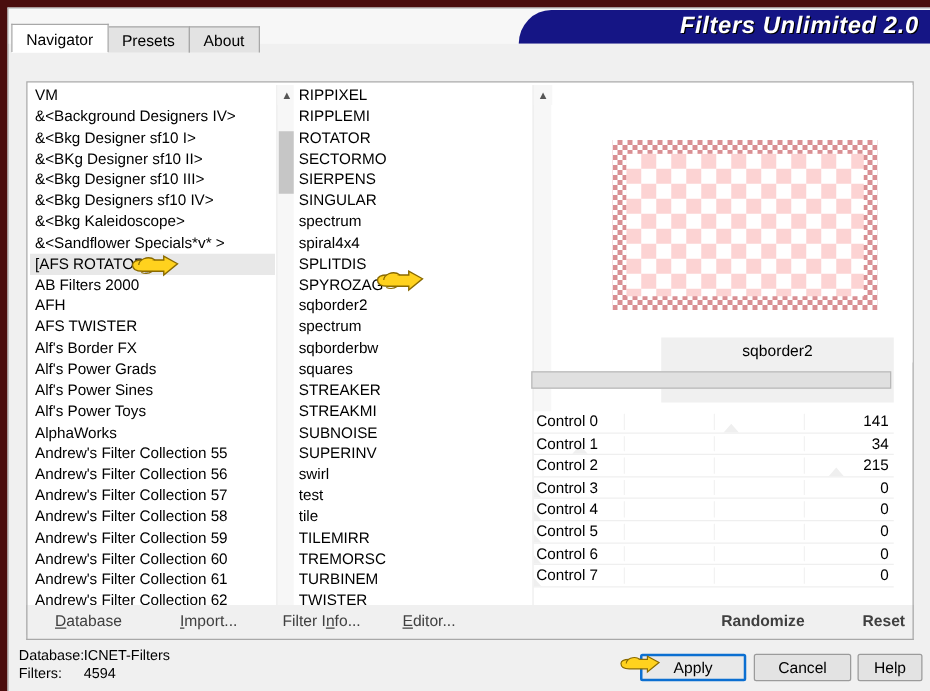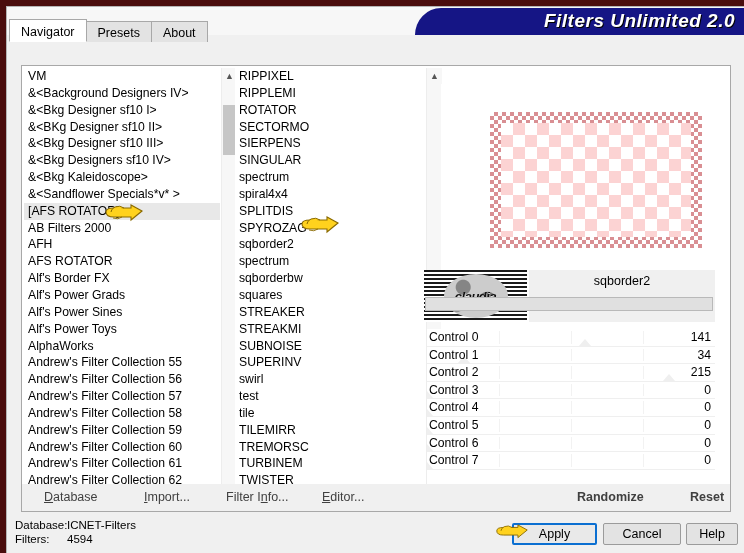--- a/index.html
+++ b/index.html
@@ -344,21 +344,21 @@
           <div class="list-item">&amp;&lt;Background Designers IV&gt;</div>
           <div class="list-item">&amp;&lt;Bkg Designer sf10 I&gt;</div>
           <div class="list-item">&amp;&lt;BKg Designer sf10 II&gt;</div>
           <div class="list-item">&amp;&lt;Bkg Designer sf10 III&gt;</div>
           <div class="list-item">&amp;&lt;Bkg Designers sf10 IV&gt;</div>
           <div class="list-item">&amp;&lt;Bkg Kaleidoscope&gt;</div>
           <div class="list-item">&amp;&lt;Sandflower Specials*v* &gt;</div>
           <div class="list-item highlight"><span style="background: rgb(232, 232, 232);">[AFS ROTATOR]</span></div>
           <div class="list-item">AB Filters 2000</div>
           <div class="list-item">AFH</div>
-          <div class="list-item">AFS ROTATOR</div>
+          <div class="list-item">AFS TWISTER</div>
           <div class="list-item">Alf's Border FX</div>
           <div class="list-item">Alf's Power Grads</div>
           <div class="list-item">Alf's Power Sines</div>
           <div class="list-item">Alf's Power Toys</div>
           <div class="list-item">AlphaWorks</div>
           <div class="list-item">Andrew's Filter Collection 55</div>
           <div class="list-item">Andrew's Filter Collection 56</div>
           <div class="list-item">Andrew's Filter Collection 57</div>
           <div class="list-item">Andrew's Filter Collection 58</div>
           <div class="list-item">Andrew's Filter Collection 59</div>
@@ -406,25 +406,20 @@
         <div class="sb-arrow down">▼</div>
       </div>
 
       <div class="preview-area">
         <div class="preview-img">
           <div class="preview-inner"></div>
         </div>
       </div>
     </div>
 
-    <div class="watermark">
-      <div class="wm-globe">
-        <span class="wm-text">claudia</span>
-      </div>
-    </div>
 
     <div class="ctrl-panel">
       <div class="ctrl-title">sqborder2</div>
       <div class="preset-slot"></div>
     </div>
 
     <div class="sliders" id="sliders">
         <div class="slider-row">
           <div class="tick" style="left: 25%;"></div>
           <div class="tick" style="left: 50%;"></div>

